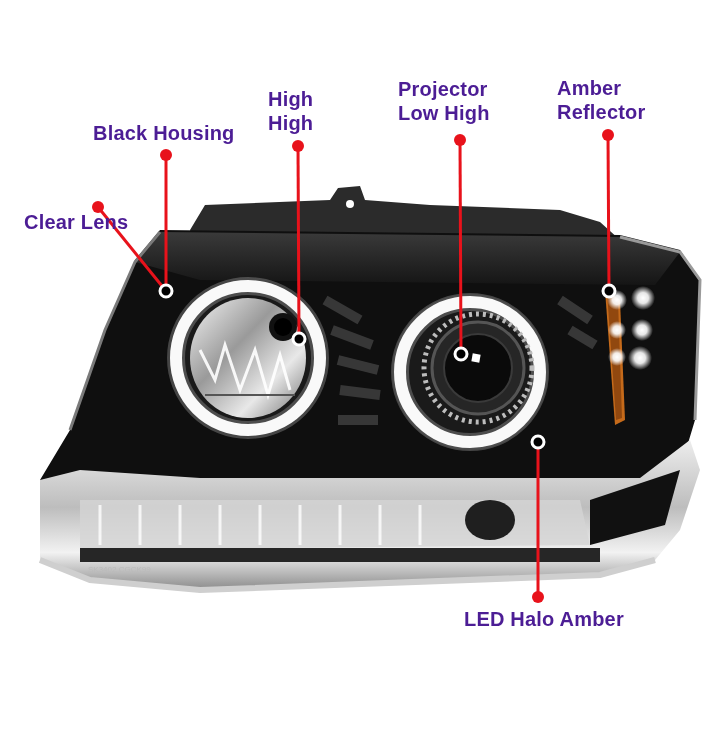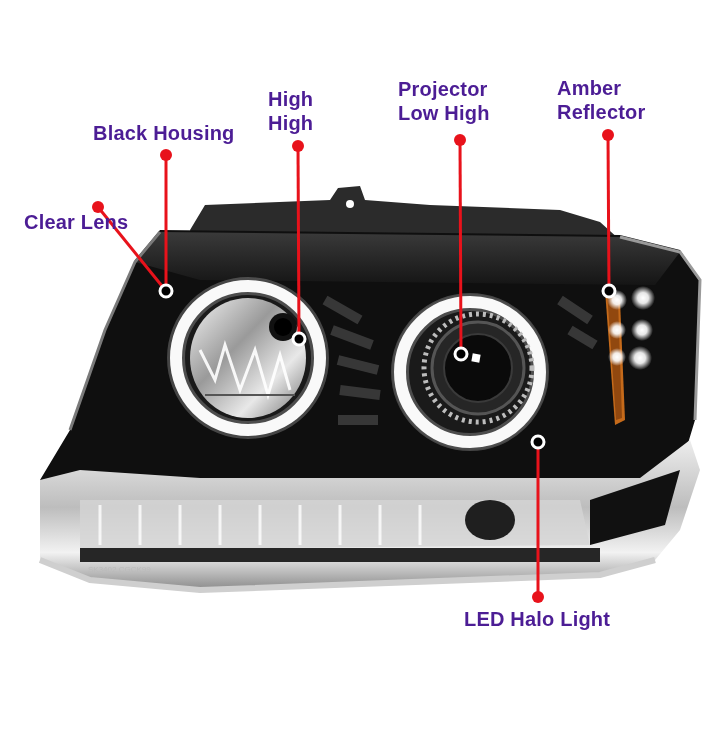--- a/index.html
+++ b/index.html
@@ -152,15 +152,15 @@
     <div>High</div>
   </div>
   <div class="label" style="left:398px; top:77px;">
     <div>Projector</div>
     <div>Low High</div>
   </div>
   <div class="label" style="left:557px; top:76px;">
     <div>Amber</div>
     <div>Reflector</div>
   </div>
-  <div class="label" style="left:464px; top:607px;">LED Halo Light</div>
+  <div class="label" style="left:464px; top:607px;">LED Halo Amber</div>
 
 </div>
 
 </body></html>

